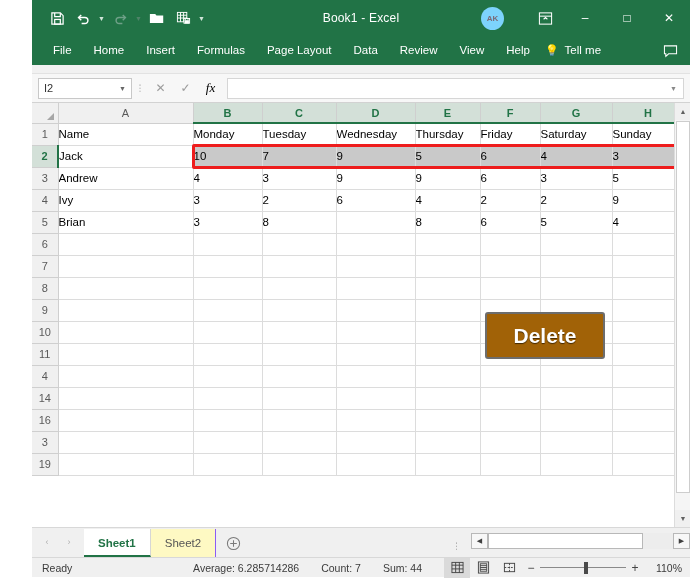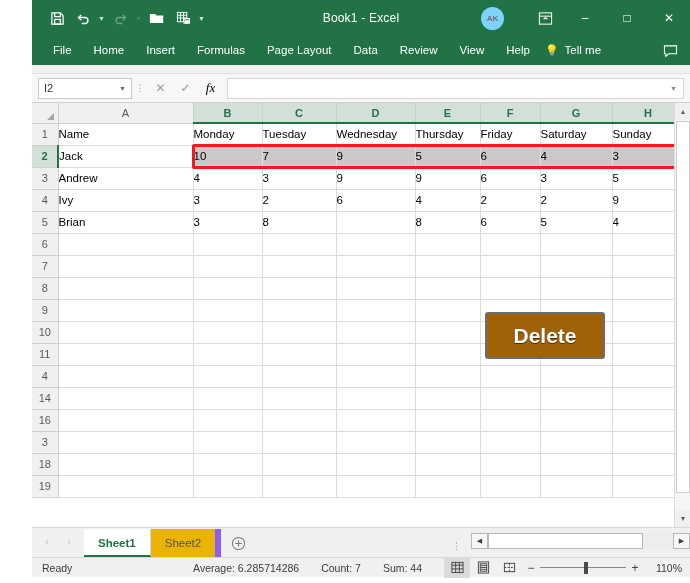--- a/index.html
+++ b/index.html
@@ -168,21 +168,21 @@
     height: 30px; background: #f0f0f0; display: flex; align-items: flex-end;
     border-top: 1px solid #d8d8d8;
   }
   .nav-arrows { display: flex; align-items: center; height: 30px; padding: 0 4px; }
   .nav-ar {
     width: 22px; height: 30px; display: flex; align-items: center;
     justify-content: center; color: #b0b0b0; font-size: 9px;
   }
   .stab {
     height: 28px; line-height: 28px; padding: 0 14px; font-size: 11.5px;
-    color: #555; background: #eab308; border-right: 6px solid #8b5cf6;
+    color: #555; background: #fef9c3; border-right: 1px solid #8b5cf6;
   }
   .stab.active {
     background: #ffffff; color: #217346; font-weight: bold;
     border-bottom: 2px solid #217346; border-right: 1px solid #d6d6d6;
   }
   .addsheet {
     width: 34px; height: 28px; display: flex; align-items: center;
     justify-content: center; color: #8a8a8a; font-size: 13px;
   }
   .tab-dots { margin-left: auto; color: #9a9a9a; font-size: 9px; padding: 0 10px 6px 0; }
@@ -510,31 +510,20 @@
             <td class="cell"></td>
             <td class="cell"></td>
             <td class="cell"></td>
             <td class="cell"></td>
             <td class="cell"></td>
             <td class="cell"></td>
             <td class="cell"></td>
             <td class="cell"></td>
           </tr>
         <tr>
-            <td class="rowh">18</td>
-            <td class="cell"></td>
-            <td class="cell"></td>
-            <td class="cell"></td>
-            <td class="cell"></td>
-            <td class="cell"></td>
-            <td class="cell"></td>
-            <td class="cell"></td>
-            <td class="cell"></td>
-          </tr>
-        <tr>
             <td class="rowh">19</td>
             <td class="cell"></td>
             <td class="cell"></td>
             <td class="cell"></td>
             <td class="cell"></td>
             <td class="cell"></td>
             <td class="cell"></td>
             <td class="cell"></td>
             <td class="cell"></td>
           </tr>

